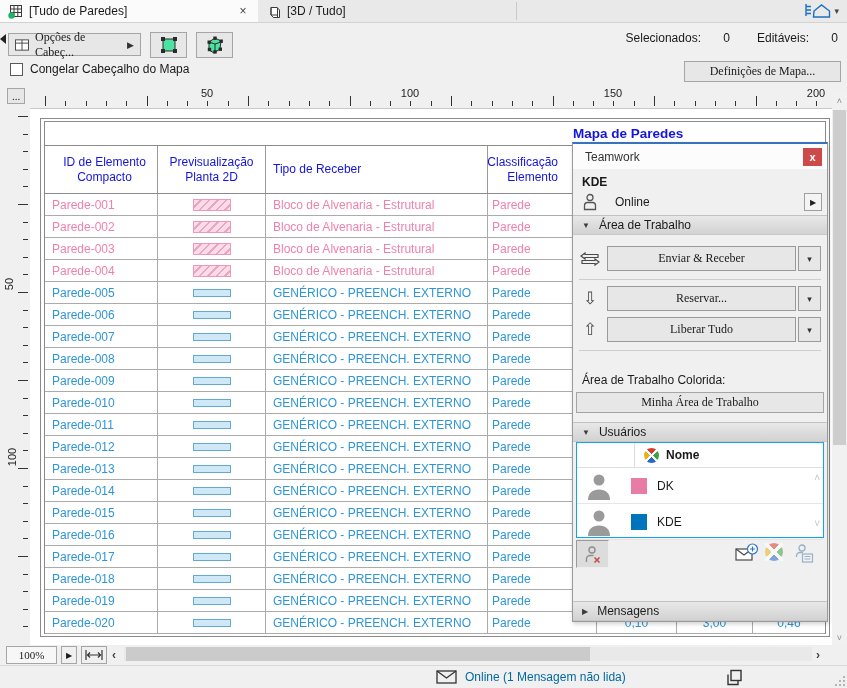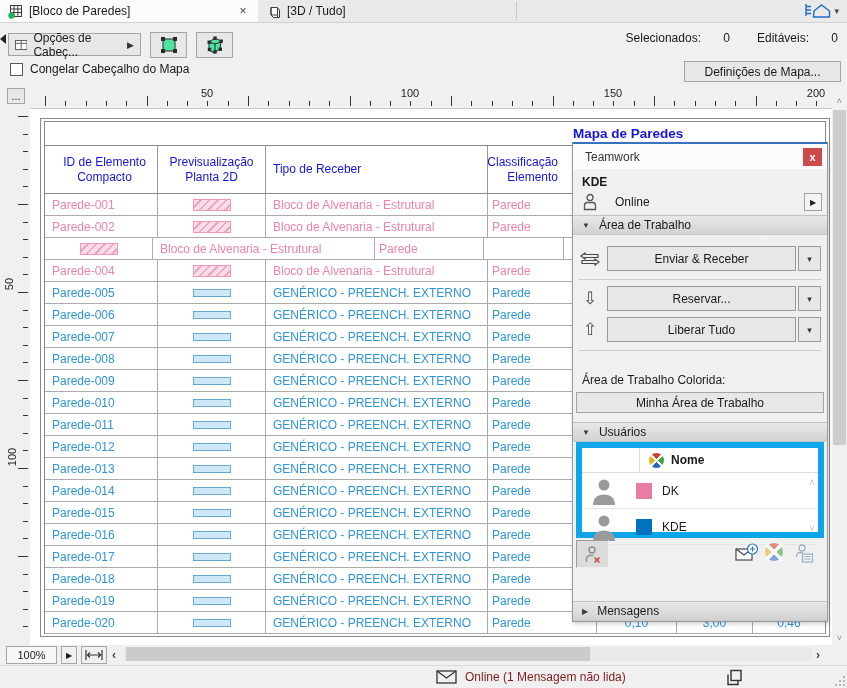--- a/index.html
+++ b/index.html
@@ -9,21 +9,21 @@
   
   .tabbar{position:absolute;left:0;top:0;width:847px;height:22px;background:#e9e9e9;border-bottom:1px solid #d2d2d2;}
   .tab{position:absolute;top:0;height:22px;display:flex;align-items:center;gap:6px;padding:0 8px;box-sizing:border-box;}
   .tab.active{background:#fbfbfb;}
   .tab .lbl{white-space:nowrap;}
   .tab .close{margin-left:auto;color:#444;font-size:12px;width:14px;text-align:center;}
   .tabdiv{position:absolute;top:2px;height:18px;width:1px;background:#c9c9c9;}
   .navigator{position:absolute;right:8px;top:2px;display:flex;align-items:center;gap:3px;}
   .navcaret{font-size:9px;color:#444;}
   
-  .btn{background:#e7e7e7;border:1px solid #a5a5a5;box-sizing:border-box;display:flex;align-items:center;justify-content:center;}
+  .btn{background:#e7e7e7;border:1px solid #a5a5a5;box-sizing:border-box;display:flex;align-items:center;justify-content:center;font-family:Liberation Serif, serif;}
   .opt-btn{position:absolute;left:8px;top:33px;width:133px;height:23px;justify-content:flex-start;gap:6px;padding:0 6px;}
   .opt-btn .caret{margin-left:auto;font-size:9px;color:#333;}
   .tool-btn{position:absolute;top:32px;width:37px;height:26px;}
   .sel-info{position:absolute;right:9px;top:31px;display:flex;align-items:center;gap:7px;}
   .sel-info .val{display:inline-block;width:22px;text-align:right;}
   .freeze{position:absolute;left:10px;top:62px;display:flex;align-items:center;gap:7px;}
   .checkbox{width:13px;height:13px;background:#fff;border:1px solid #5a5a5a;box-sizing:border-box;}
   .map-settings{position:absolute;left:684px;top:61px;width:157px;height:21px;}
   .dock-arrow{position:absolute;left:0;top:34px;width:0;height:0;border-top:5px solid transparent;border-bottom:5px solid transparent;border-right:6px solid #222;}
   
@@ -74,21 +74,21 @@
   .tw-row{display:flex;align-items:center;padding:0 6px 0 0;margin-top:6px;height:25px;}
   .tw-row .icn{width:34px;display:flex;align-items:center;justify-content:center;font-size:17px;color:#4a4a4a;}
   .tw-main{flex:1;height:25px;background:#e7e7e7;border:1px solid #9a9a9a;}
   .tw-arrow{width:23px;height:25px;margin-left:2px;background:#e7e7e7;border:1px solid #9a9a9a;font-size:9px;color:#333;}
   .sep{margin:8px 6px 0 6px;border-top:1px solid #cdcdcd;}
   .colored-label{margin:22px 0 0 9px;}
   .anno{margin:5px 0 0 0;height:36px;border:4px solid #9e1212;box-sizing:border-box;display:flex;align-items:center;gap:7px;padding-left:7px;}
   .combo{flex:1;height:22px;margin-right:4px;background:#fff;border:1px solid #767676;box-sizing:border-box;display:flex;align-items:center;padding:0 7px;}
   .combo .chev{margin-left:auto;color:#555;}
   .my-ws{margin:5px 3px 0 3px;height:21px;}
-  .users-panel{position:relative;margin:0 3px;background:#fff;border:6px solid #0ea5e9;height:96px;box-sizing:border-box;}
+  .users-panel{position:relative;margin:0 3px;background:#fff;border:1px solid #0ea5e9;height:96px;box-sizing:border-box;}
   .u-hdr{height:24px;display:flex;align-items:center;border-bottom:1px solid #dedede;}
   .u-hdr .spacer{width:58px;height:100%;border-right:1px solid #dcdcdc;box-sizing:border-box;}
   .u-hdr .nm{margin-left:7px;font-weight:bold;}
   .u-row{height:35px;display:flex;align-items:center;border-bottom:1px solid #e6e6e6;}
   .swatch{width:16px;height:16px;margin-left:19px;}
   .u-name{margin-left:10px;}
   .u-scroll{position:absolute;right:3px;color:#c4c4c4;font-size:10px;line-height:10px;}
   .wheel{display:inline-block;border-radius:50%;position:relative;
      background:conic-gradient(from 315deg,#d93d2e 0 90deg,#3fa33f 90deg 180deg,#2667c9 180deg 270deg,#e8b31a 270deg 360deg);}
   .wheel:after{content:"";position:absolute;inset:0;background:
@@ -102,39 +102,39 @@
   .vscroll{position:absolute;left:832px;top:93px;width:15px;height:552px;background:#f1f1f1;}
   .vscroll .arr{position:absolute;left:0;width:15px;height:15px;color:#8a8a8a;font-size:9px;display:flex;align-items:center;justify-content:center;}
   .vthumb{position:absolute;left:1px;top:17px;width:13px;height:335px;background:#cdcdcd;}
   .zoomrow{position:absolute;left:0;top:645px;width:847px;height:20px;background:#f0f0f0;}
   .zoom-btn{position:absolute;left:6px;top:1px;width:51px;height:18px;background:#f7f7f7;font-size:11px;}
   .zr-btn{position:absolute;top:1px;height:18px;background:#f0f0f0;border:1px solid #a5a5a5;box-sizing:border-box;display:flex;align-items:center;justify-content:center;}
   .hs-arr{position:absolute;top:3px;color:#444;font-size:12px;font-weight:bold;}
   .htrack{position:absolute;left:124px;top:2px;width:688px;height:14px;background:#e9e9e9;}
   .hthumb{position:absolute;left:2px;top:0;width:464px;height:14px;background:#cbcbcb;}
   .statusbar{position:absolute;left:0;top:665px;width:847px;height:23px;background:#f0f0f0;border-top:1px solid #d9d9d9;box-sizing:border-box;}
-  .status-msg{position:absolute;left:436px;top:4px;display:flex;align-items:center;gap:8px;color:#7f1d1d;}
+  .status-msg{position:absolute;left:436px;top:4px;display:flex;align-items:center;gap:8px;color:#0369a1;}
   .restore{position:absolute;left:726px;top:3px;}
   .grip{position:absolute;right:2px;bottom:2px;width:12px;height:12px;
      background:radial-gradient(circle at 3px 3px,#b5b5b5 1.2px,transparent 1.4px) 0 0/4px 4px;
      clip-path:polygon(100% 0,100% 100%,0 100%);}
 </style>
 </head>
 <body>
 
 <div id="app">
 
   <div class="tabbar">
     <div class="tab active" style="left:0;width:258px;">
       <svg width="15" height="15" viewBox="0 0 15 15">
         <rect x="2.5" y="1.5" width="11" height="11" fill="#fff" stroke="#3a3a3a"></rect>
         <path d="M2.5 5h11M2.5 8.5h11M6 1.5v11M9.8 1.5v11" stroke="#3a3a3a" fill="none"></path>
         <circle cx="3.5" cy="11.5" r="3.2" fill="#1fb463"></circle>
       </svg>
-      <span class="lbl">[Bloco de Paredes]</span>
+      <span class="lbl">[Tudo de Paredes]</span>
       <span class="close">×</span>
     </div>
     <div class="tab" style="left:259px;width:257px;">
       <svg width="14" height="15" viewBox="0 0 14 15">
         <path d="M4 3.5h6l2.5 2.5v7.5h-6L4 11z" fill="#fff" stroke="#3a3a3a"></path>
         <path d="M4 3.5v7.5l2.5 2.5M4 11h6.5m0-7.5v10" fill="none" stroke="#3a3a3a"></path>
       </svg>
       <span class="lbl">[3D / Tudo]</span>
     </div>
     <div class="tabdiv" style="left:516px;"></div>
@@ -306,20 +306,21 @@
             <div class="cell w-pre">
               <span class="hatch-pink"></span>
             </div>
             <div class="cell w-tipo">Bloco de Alvenaria - Estrutural</div>
             <div class="cell w-cls">Parede</div>
             <div class="cell w-v1"></div>
             <div class="cell w-v2"></div>
             <div class="cell w-v3"></div>
           </div>
           <div class="s-row masonry">
+            <div class="cell w-id">Parede-003</div>
             <div class="cell w-pre">
               <span class="hatch-pink"></span>
             </div>
             <div class="cell w-tipo">Bloco de Alvenaria - Estrutural</div>
             <div class="cell w-cls">Parede</div>
             <div class="cell w-v1"></div>
             <div class="cell w-v2"></div>
             <div class="cell w-v3"></div>
           </div>
           <div class="s-row masonry">

